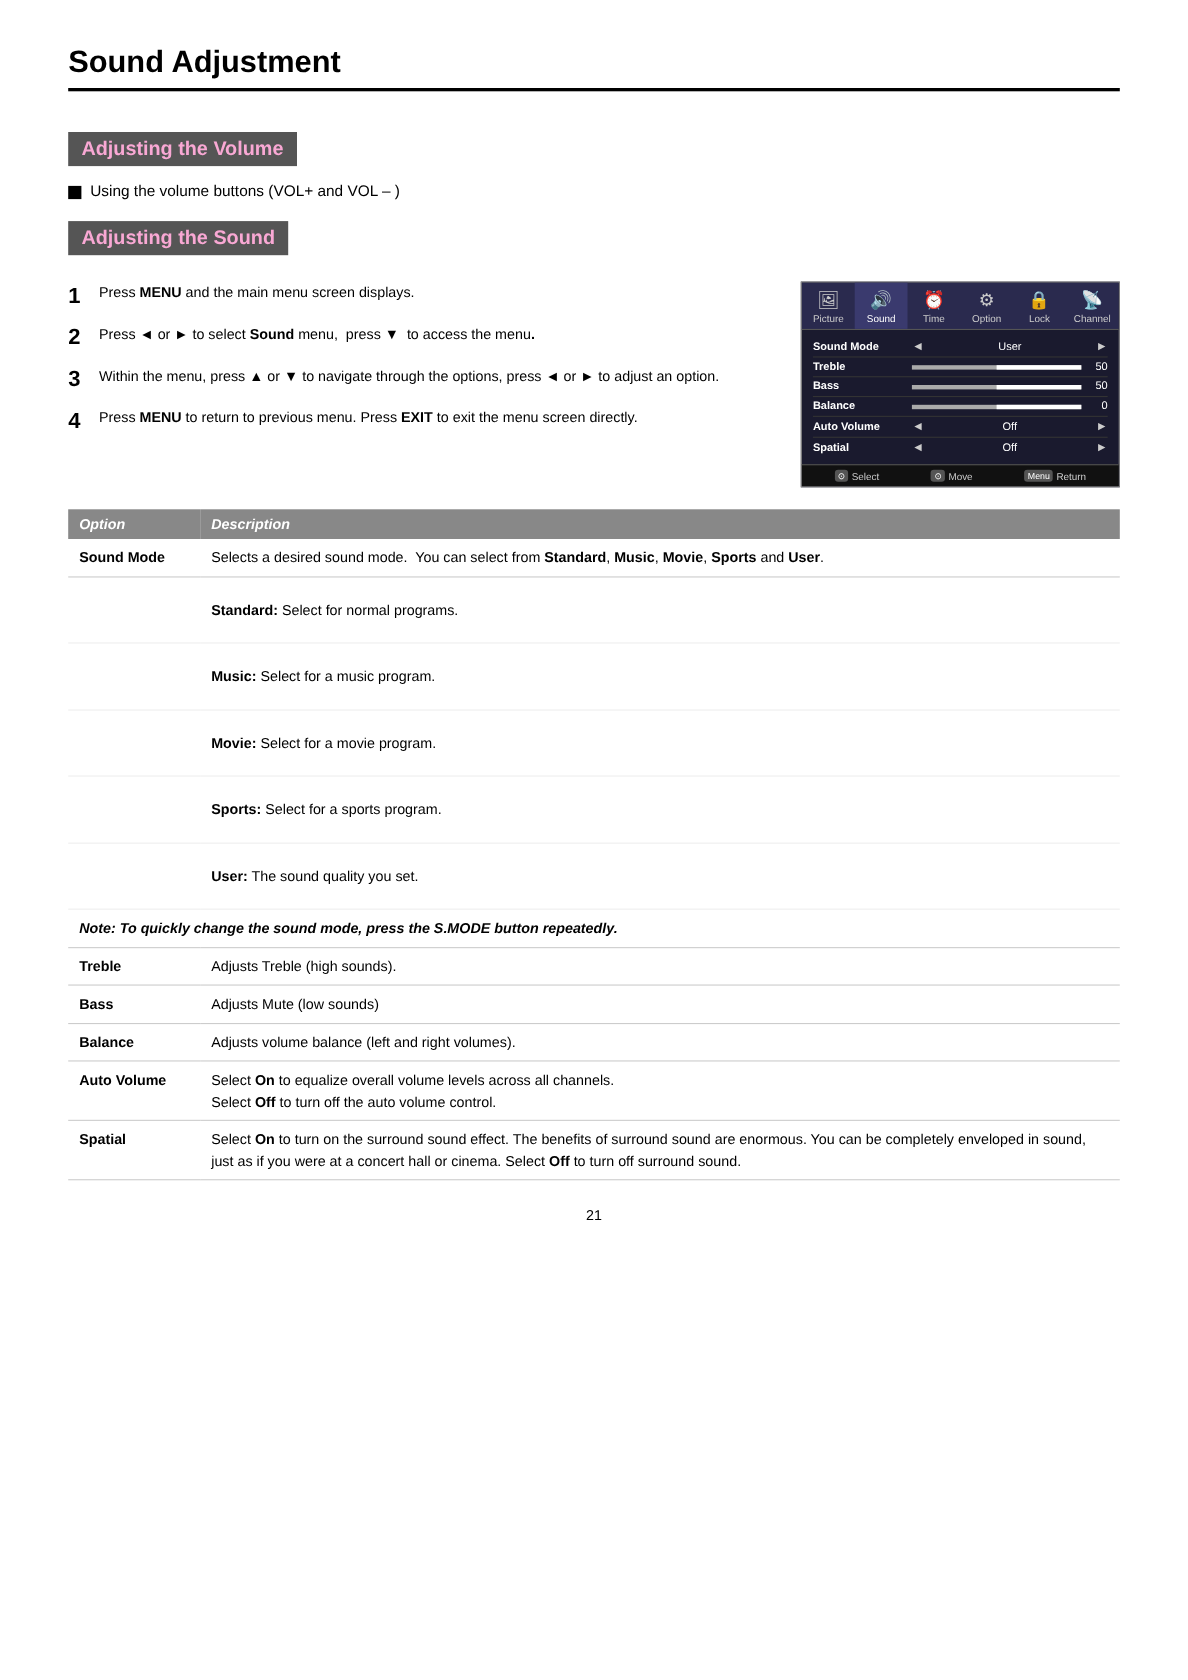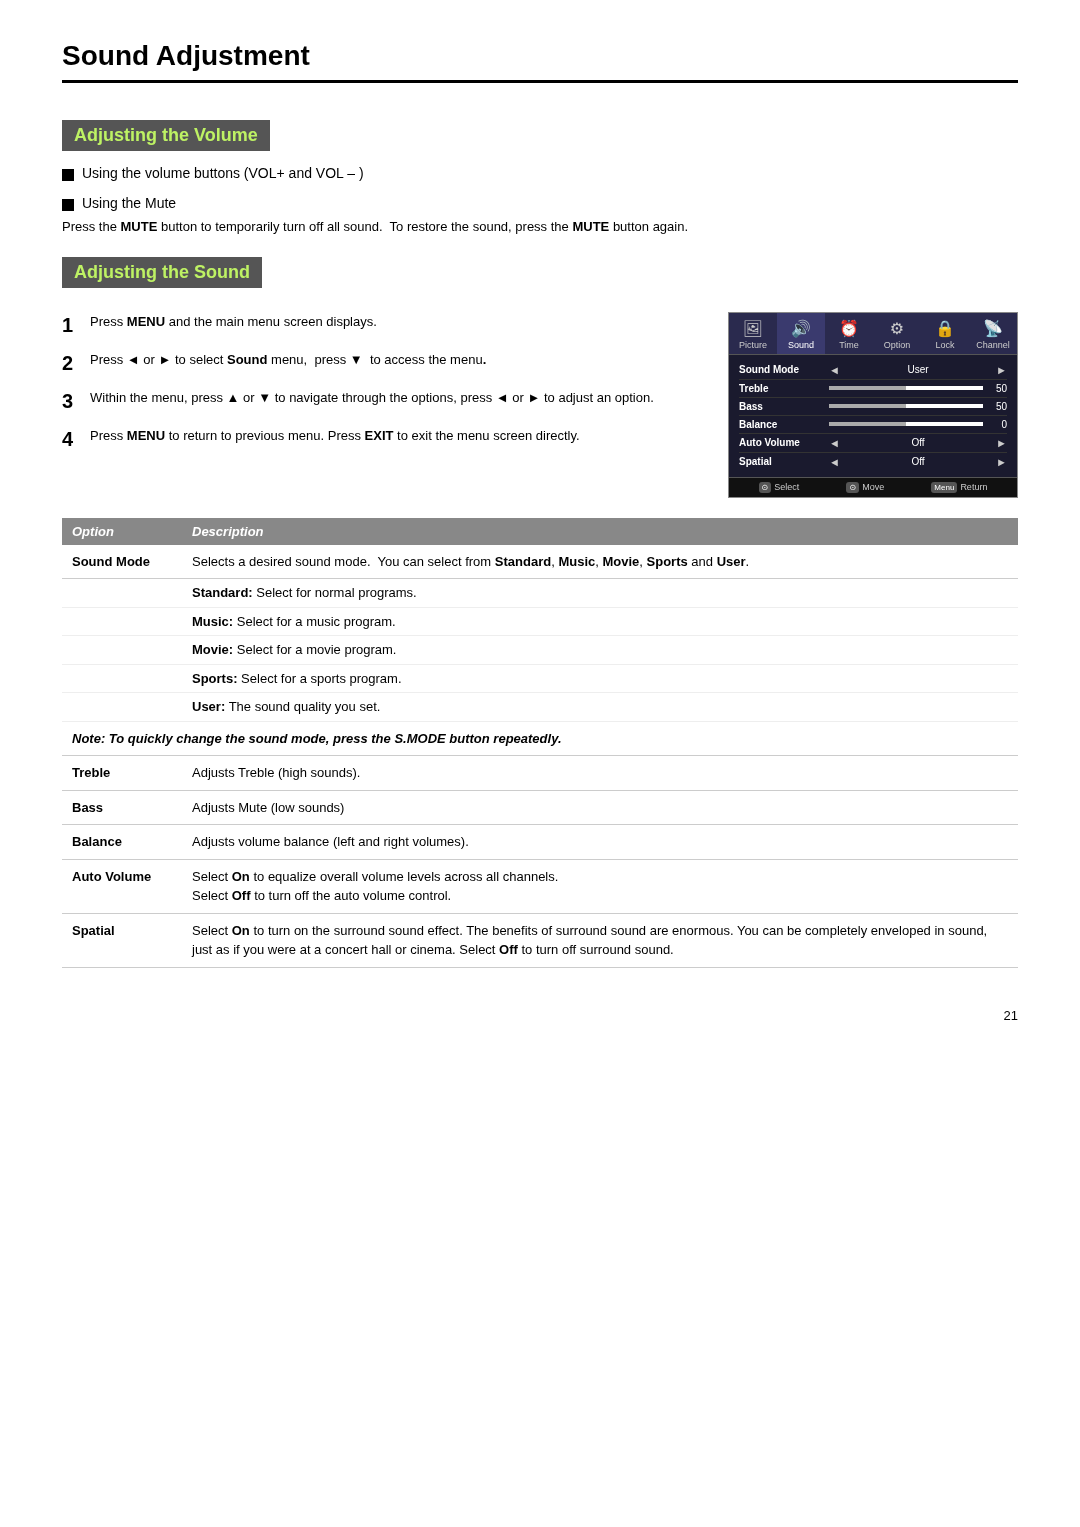--- a/index.html
+++ b/index.html
@@ -16,21 +16,21 @@
     .page-title {
       font-size: 28px;
       font-weight: bold;
       border-bottom: 3px solid #000;
       padding-bottom: 8px;
       margin-bottom: 37px;
     }
 
     .section-heading {
       background: #555;
-      color: #bef264;
+      color: #f9a8d4;
       font-size: 18px;
       font-weight: bold;
       padding: 5px 12px;
       display: inline-block;
       margin-bottom: 14px;
     }
 
     .subsection-heading {
       font-size: 14px;
       font-weight: normal;
@@ -243,64 +243,55 @@
       line-height: 1.5;
     }
 
     .options-table td:first-child {
       font-weight: bold;
       white-space: nowrap;
       width: 120px;
     }
 
     .options-table tr.sub-row td {
-      padding: 4px 10px;
+      padding: 20px 10px;
       border-bottom: 1px solid #eee;
     }
 
     .options-table tr.sub-row td:first-child {
       font-weight: normal;
     }
 
     .note-row td {
       font-style: italic;
       font-size: 13px;
       border-bottom: 1px solid #ccc;
     }
 
     .page-number {
-      text-align: right;
-      margin-top: 40px;
+      text-align: center;
+      margin-top: 24px;
       font-size: 13px;
     }
   </style>
 </head>
 <body>
 
 <h1 class="page-title">Sound Adjustment</h1>
 
 <div class="section">
   <div class="section-heading">Adjusting the Volume</div>
 
   <div class="subsection">
     <div class="subsection-heading">
       <span class="square-bullet"></span>
       <span>Using the volume buttons (VOL+ and VOL – )</span>
     </div>
   </div>
 
-  <div class="subsection">
-    <div class="subsection-heading">
-      <span class="square-bullet"></span>
-      <span>Using the Mute</span>
-    </div>
-    <p>
-      Press the <strong>MUTE</strong> button to temporarily turn off all sound.&nbsp; To restore the sound, press the <strong>MUTE</strong> button again.
-    </p>
-  </div>
 </div>
 
 <div class="section">
   <div class="section-heading">Adjusting the Sound</div>
 
   <div class="adjusting-sound-section">
 
     <div class="steps-column">
 
       <div class="step-item">

